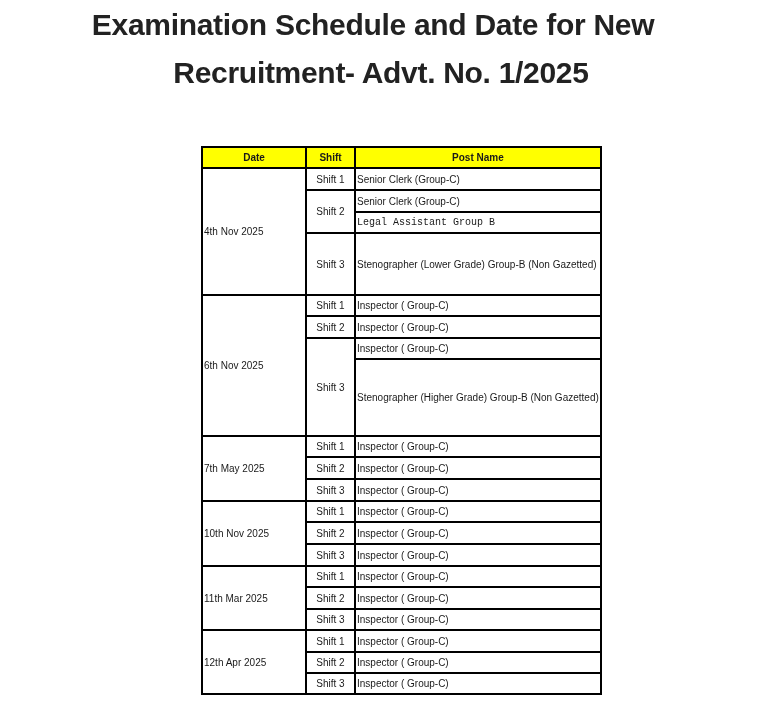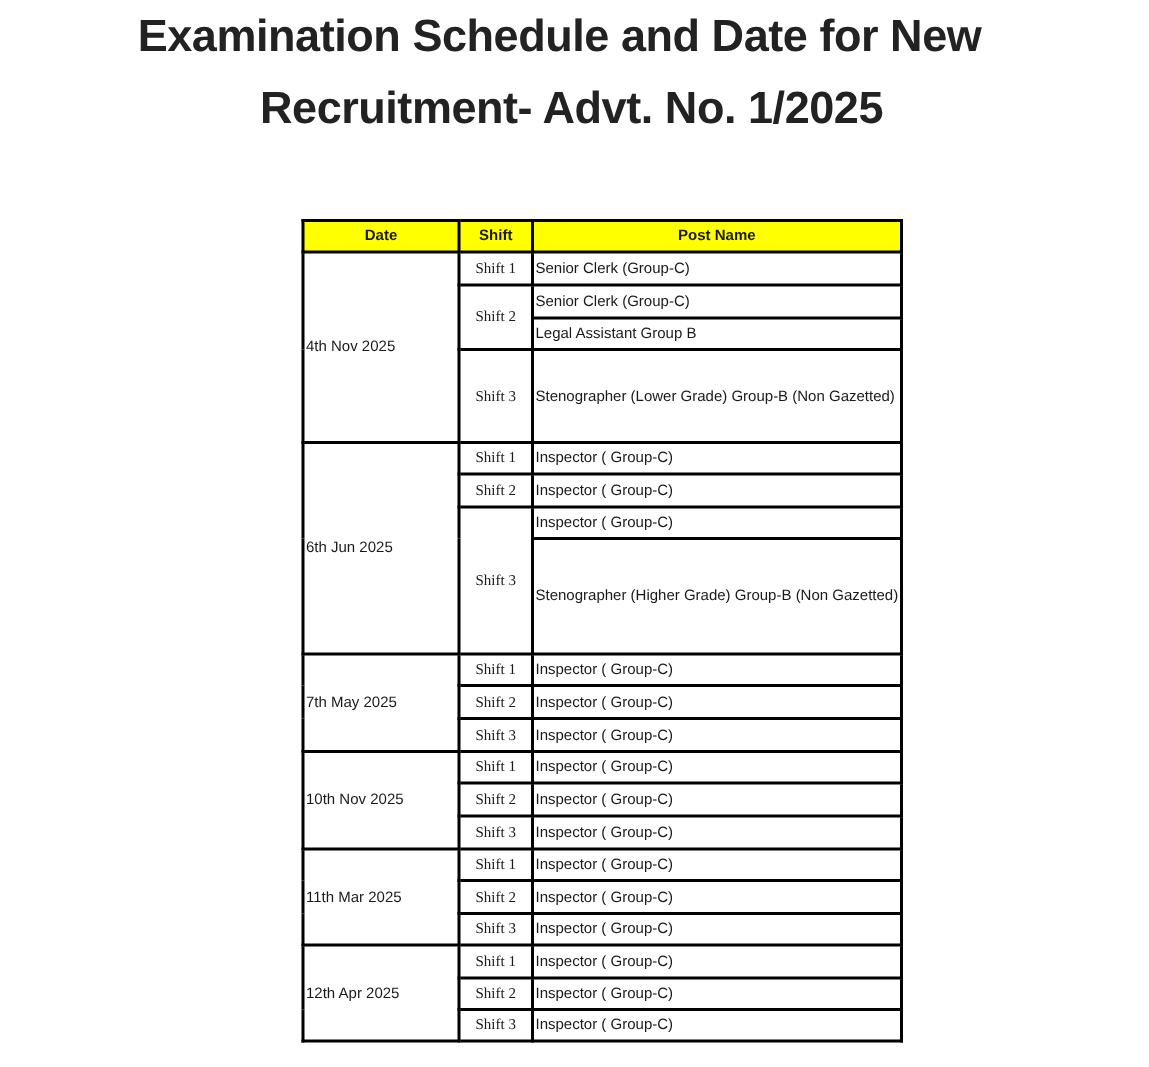--- a/index.html
+++ b/index.html
@@ -11,25 +11,25 @@
   .t2 { top:56px; left:-2px; }
   table.sched { position:absolute; left:201px; top:146px; border-collapse:collapse;
                 font-size:10px; table-layout:fixed; }
   table.sched td, table.sched th { border:2px solid #000; padding:0 1px; vertical-align:middle;
                 line-height:19px; white-space:nowrap; }
   table.sched th { background:#ffff00; font-weight:bold; text-align:center; height:18px; }
   col.c-date { width:104px; }
   col.c-shift { width:49px; }
   col.c-post { width:188px; }
   td.date { text-align:left; }
-  td.shift { text-align:center; padding:0;font-family:Liberation Serif, serif; }
+  td.shift { text-align:center; padding:0; }
   td.post { text-align:left; white-space:normal; padding-left:1px; }
   tr.r { height:21px; }
   tr.r22 { height:22px; }
-  tr.r24 { height:16px; }
+  tr.r24 { height:16px;font-family:Liberation Mono, monospace; }
   tr.tall3 { height:62px; }
   tr.tall3b { height:77px; }
 </style>
 </head>
 <body>
 
 <div class="title t1">Examination Schedule and Date for New</div>
 <div class="title t2">Recruitment- Advt. No. 1/2025</div>
 
 <table class="sched">
@@ -58,21 +58,21 @@
     </tr>
     <tr class="r24">
       <td class="post">Legal Assistant Group B</td>
     </tr>
     <tr class="tall3">
       <td class="shift">Shift 3</td>
       <td class="post">Stenographer (Lower Grade) Group-B (Non Gazetted)</td>
     </tr>
 
     <tr class="r">
-      <td class="date" rowspan="4">6th Jun 2025</td>
+      <td class="date" rowspan="4">6th Nov 2025</td>
       <td class="shift">Shift 1</td>
       <td class="post">Inspector ( Group-C)</td>
     </tr>
     <tr class="r22">
       <td class="shift">Shift 2</td>
       <td class="post">Inspector ( Group-C)</td>
     </tr>
     <tr class="r">
       <td class="shift" rowspan="2">Shift 3</td>
       <td class="post">Inspector ( Group-C)</td>

